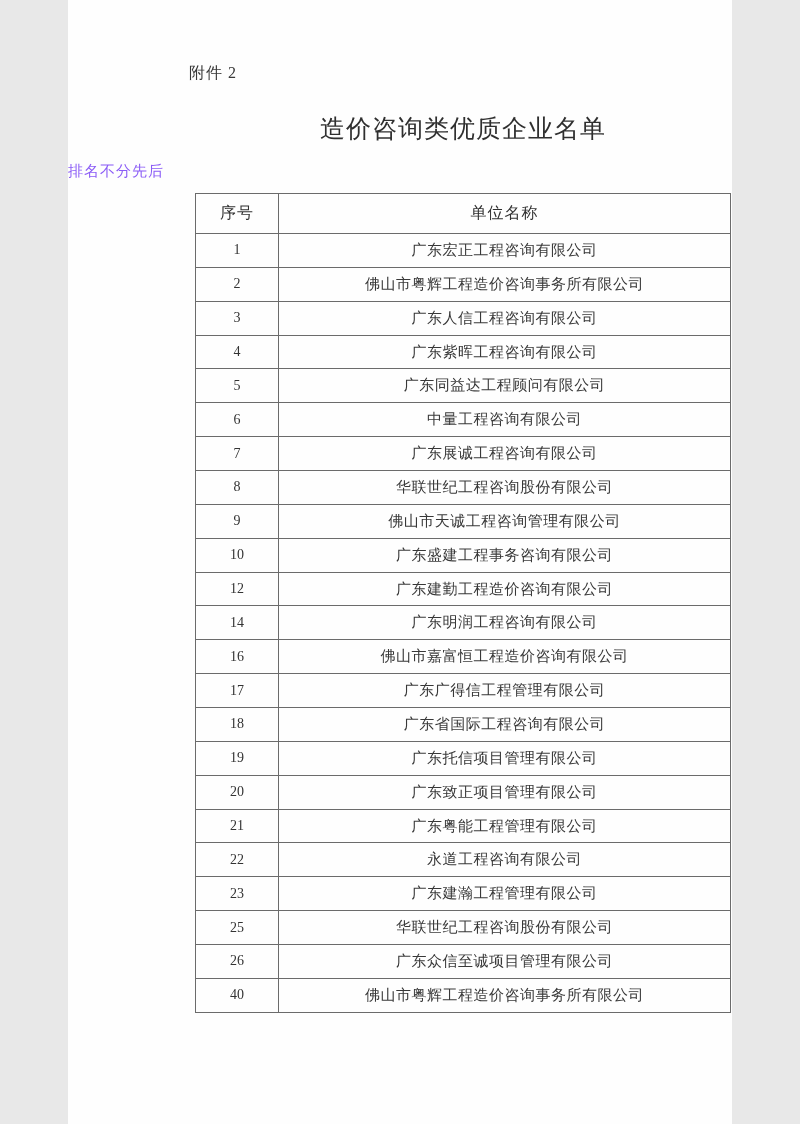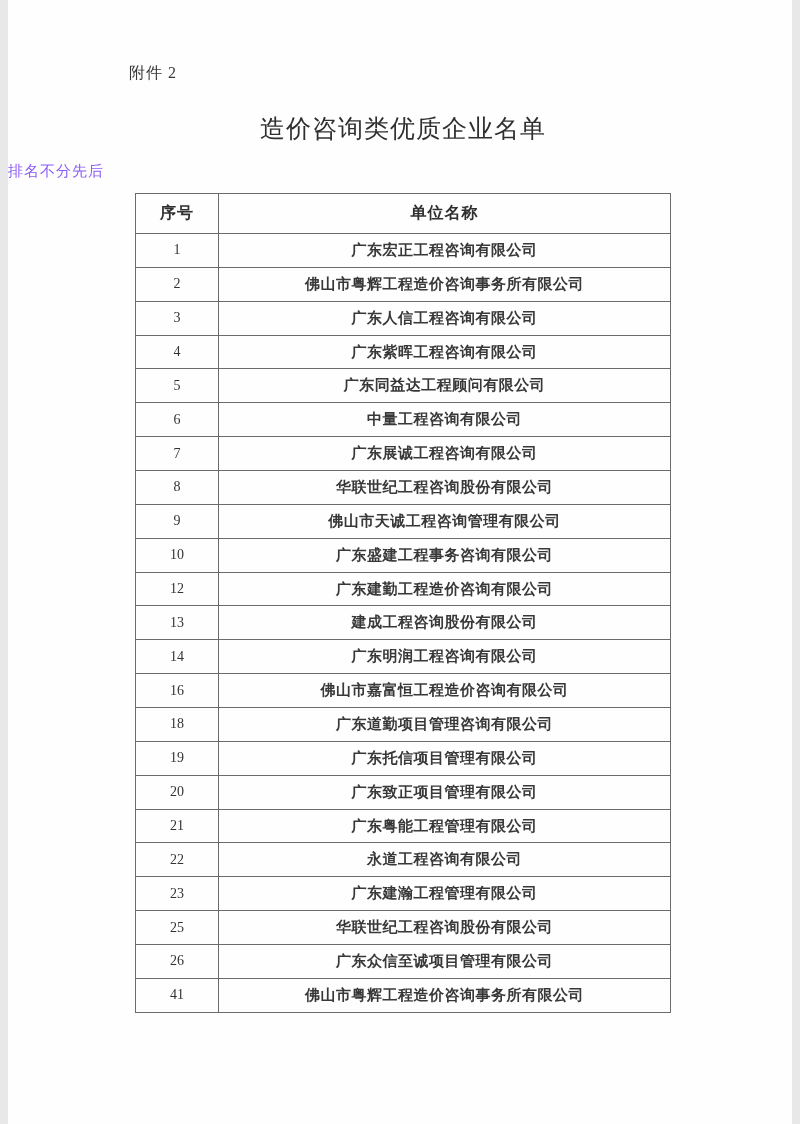--- a/index.html
+++ b/index.html
@@ -2,21 +2,21 @@
 <html><head>
 <meta charset="utf-8">
 <style>
   html, body {
     margin: 0;
     padding: 0;
     background: #e8e8e8;
   }
   .page {
     position: relative;
-    width: 784px;
+    width: 664px;
     height: 1124px;
     margin: 0 auto;
     background: #fefefe;
     font-family: "Liberation Serif", "DejaVu Serif", serif;
     color: #3a3a3a;
     overflow: hidden;
   }
   .attachment-label {
     position: absolute;
     left: 121px;
@@ -66,33 +66,32 @@
     padding: 0 2px;
     overflow: hidden;
     white-space: nowrap;
   }
   table.company-table {
     border: 1px solid #565656;
   }
   table.company-table thead th {
     height: 39px;
     font-size: 16px;
-    font-weight: bold;
+    font-weight: normal;
     color: #303030;
     letter-spacing: 1px;
   }
   table.company-table td.no-cell {
     font-size: 14px;
     color: #333333;
   }
   table.company-table td.name-cell {
     font-size: 15px;
     color: #383838;
     letter-spacing: 0.5px;
-    font-weight: bold;
   }
   col.col-index { width: 83px; }
   col.col-name  { width: 452px; }
 </style>
 </head>
 <body>
 
 <div class="page">
 
   <div class="attachment-label">附件 2</div>
@@ -152,34 +151,34 @@
         </tr>
         <tr>
           <td class="no-cell">10</td>
           <td class="name-cell">广东盛建工程事务咨询有限公司</td>
         </tr>
         <tr>
           <td class="no-cell">12</td>
           <td class="name-cell">广东建勤工程造价咨询有限公司</td>
         </tr>
         <tr>
-          <td class="no-cell">13</td>
-          <td class="name-cell">建成工程咨询股份有限公司</td>
-        </tr>
-        <tr>
           <td class="no-cell">14</td>
           <td class="name-cell">广东明润工程咨询有限公司</td>
         </tr>
         <tr>
           <td class="no-cell">16</td>
           <td class="name-cell">佛山市嘉富恒工程造价咨询有限公司</td>
         </tr>
         <tr>
+          <td class="no-cell">17</td>
+          <td class="name-cell">广东广得信工程管理有限公司</td>
+        </tr>
+        <tr>
           <td class="no-cell">18</td>
-          <td class="name-cell">广东道勤项目管理咨询有限公司</td>
+          <td class="name-cell">广东省国际工程咨询有限公司</td>
         </tr>
         <tr>
           <td class="no-cell">19</td>
           <td class="name-cell">广东托信项目管理有限公司</td>
         </tr>
         <tr>
           <td class="no-cell">20</td>
           <td class="name-cell">广东致正项目管理有限公司</td>
         </tr>
         <tr>
@@ -196,19 +195,19 @@
         </tr>
         <tr>
           <td class="no-cell">25</td>
           <td class="name-cell">华联世纪工程咨询股份有限公司</td>
         </tr>
         <tr>
           <td class="no-cell">26</td>
           <td class="name-cell">广东众信至诚项目管理有限公司</td>
         </tr>
         <tr>
-          <td class="no-cell">41</td>
+          <td class="no-cell">40</td>
           <td class="name-cell">佛山市粤辉工程造价咨询事务所有限公司</td>
         </tr>
       </tbody>
   </table>
 
 </div>
 
 </body></html>

